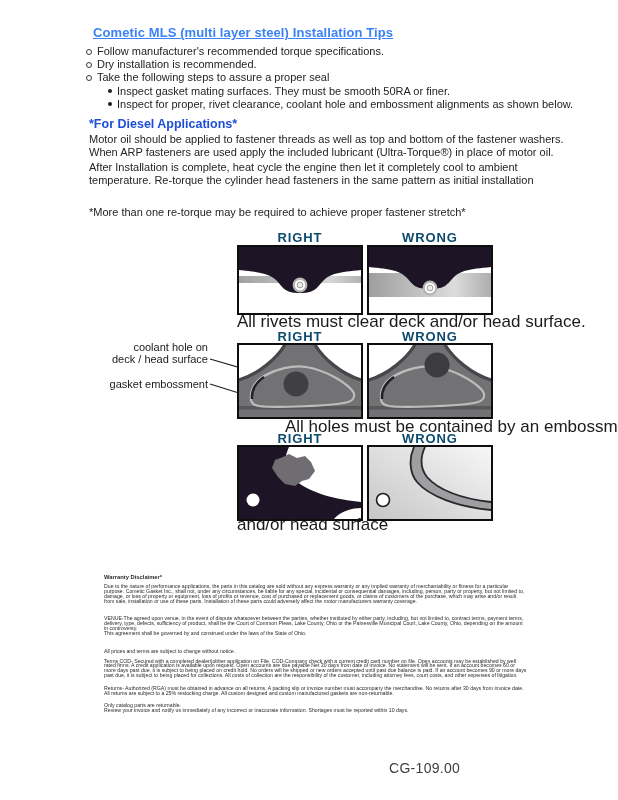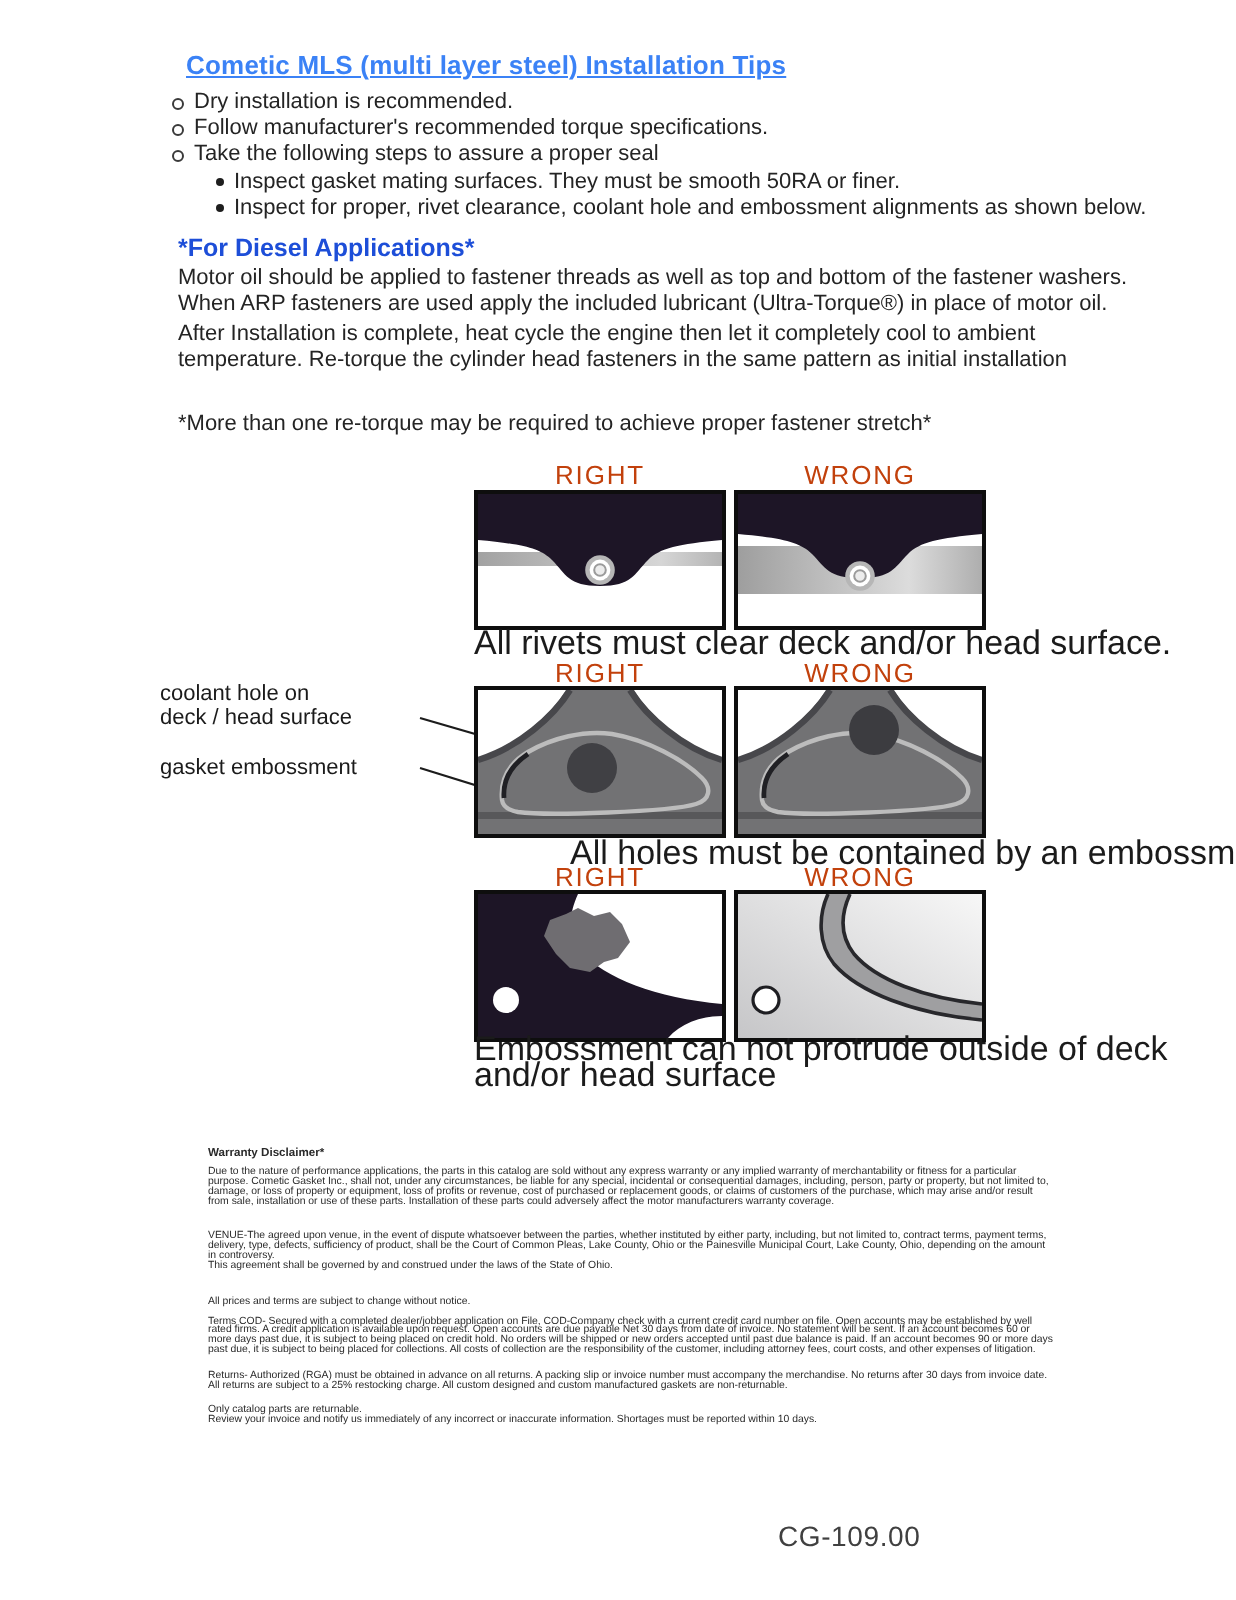--- a/index.html
+++ b/index.html
@@ -22,48 +22,48 @@
   .sb-row{margin-left:22px}
   .sb-marker{width:4px;height:4px;background:#1e1e1e;border-radius:50%;
              margin:4.5px 5px 0 0;flex:none}
 
   
   .dh{left:89px;top:117px;font-size:12.5px;font-weight:bold;color:#1d4ed8}
   .dp{left:89px;font-size:11px;line-height:13.3px}
   .dp1{top:133px}.dp2{top:161px}.dp3{top:206px}
 
   
-  .dlabel{font-size:13px;font-weight:normal;letter-spacing:.9px;text-align:center;
-          width:126px;color:#c2410c}
+  .dlabel{font-size:13px;font-weight:bold;letter-spacing:.9px;text-align:center;
+          width:126px;color:#0c4a6e}
   .dbox{border:2px solid #0e0e0e;background:#fff;line-height:0}
   .dcap{font-size:17px;color:#1b1b1b;line-height:12.5px}
-  .ann{font-size:11px;width:128px;left:80px;line-height:12.3px;color:#1b1b1b}
+  .ann{font-size:11px;text-align:right;width:128px;left:80px;line-height:12.3px;color:#1b1b1b}
 
   
   .legal{left:104px;top:575px;width:424px;font-size:5.2px;line-height:4.9px;color:#2a2a2a}
   .legal-h{font-size:5.8px;font-weight:bold;margin:0 0 4.5px 0}
   .lp{margin:0}
   .m12{margin-bottom:12px}.m13{margin-bottom:13px}.m5{margin-bottom:5px}
   .m8{margin-bottom:8px}.m7{margin-bottom:7px}
 
   .footer{left:389px;top:760px;font-size:14px;color:#404040;letter-spacing:.3px}
 </style>
 </head>
 <body>
 
 <div class="abs title nw">Cometic MLS (multi layer steel) Installation Tips</div>
 
 <div class="abs bullets">
   <div class="b-row">
     <span class="b-marker"></span>
-    <span class="nw">Dry installation is recommended.</span>
+    <span class="nw">Follow manufacturer's recommended torque specifications.</span>
   </div>
   <div class="b-row">
     <span class="b-marker"></span>
-    <span class="nw">Follow manufacturer's recommended torque specifications.</span>
+    <span class="nw">Dry installation is recommended.</span>
   </div>
   <div class="b-row">
     <span class="b-marker"></span>
     <span class="nw">Take the following steps to assure a proper seal</span>
   </div>
   <div class="b-row sb-row">
     <span class="sb-marker"></span>
     <span class="nw">Inspect gasket mating surfaces.  They must be smooth 50RA or finer.</span>
   </div>
   <div class="b-row sb-row">
@@ -194,21 +194,20 @@
     </defs>
     <rect width="122" height="72" fill="url(#g3w)"></rect>
     <path d="M45,0 C40,11 40,25 48,35 C60,49 88,60 122,63 L122,55 C93,52 69,43 58,30 C51,21 51,11 56,0 Z" fill="#9f9fa1"></path>
     <path d="M45,0 C40,11 40,25 48,35 C60,49 88,60 122,63" stroke="#28282c" stroke-width="1.8" fill="none"></path>
     <path d="M56,0 C51,11 51,21 58,30 C69,43 93,52 122,55" stroke="#28282c" stroke-width="1.8" fill="none"></path>
     <circle cx="14" cy="53" r="6.5" fill="#ffffff" stroke="#1e1e22" stroke-width="1.6"></circle>
   </svg>
 </div>
 
 <div class="abs dcap" style="left:237px;top:519px">
-  <div class="nw">Embossment can not protrude outside of deck</div>
   <div class="nw">and/or head surface</div>
 </div>
 
 <div class="abs legal">
   <div class="legal-h">Warranty Disclaimer*</div>
   <p class="lp m12">Due to the nature of performance applications, the parts in this catalog are sold without any express warranty or any implied warranty of merchantability or fitness for a particular purpose.  Cometic Gasket Inc., shall not, under any circumstances, be liable for any special, incidental or consequential damages, including, person, party or property, but not limited to, damage, or loss of property or equipment, loss of profits or revenue, cost of purchased or replacement goods, or claims of customers of the purchase, which may arise and/or result from sale, installation or use of these parts.  Installation of these parts could adversely affect the motor manufacturers warranty coverage.</p>
   <div class="m13">
     <div>VENUE-The agreed upon venue, in the event of dispute whatsoever between the parties, whether instituted by either party, including, but not limited to, contract terms, payment terms, delivery, type, defects, sufficiency of product, shall be the Court of Common Pleas, Lake County, Ohio or the Painesville Municipal Court, Lake County, Ohio, depending on the amount in controversy.</div>
     <div>This agreement shall be governed by and construed under the laws of the State of Ohio.</div>
   </div>

